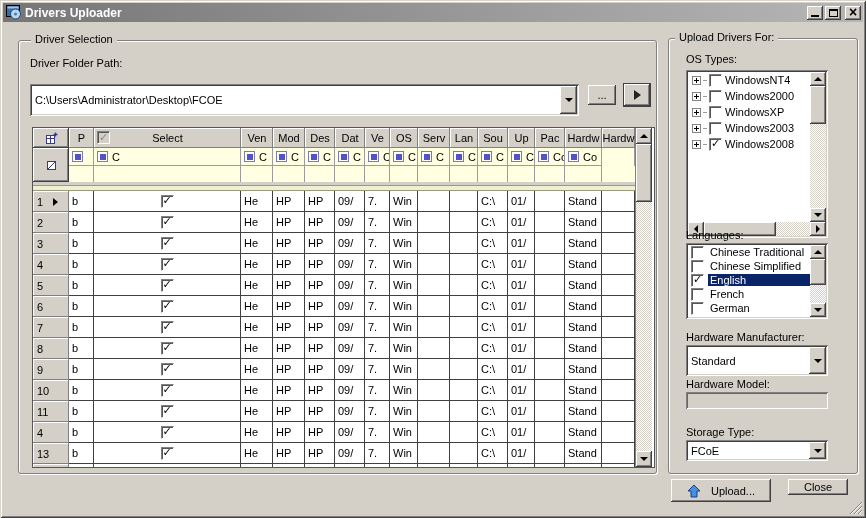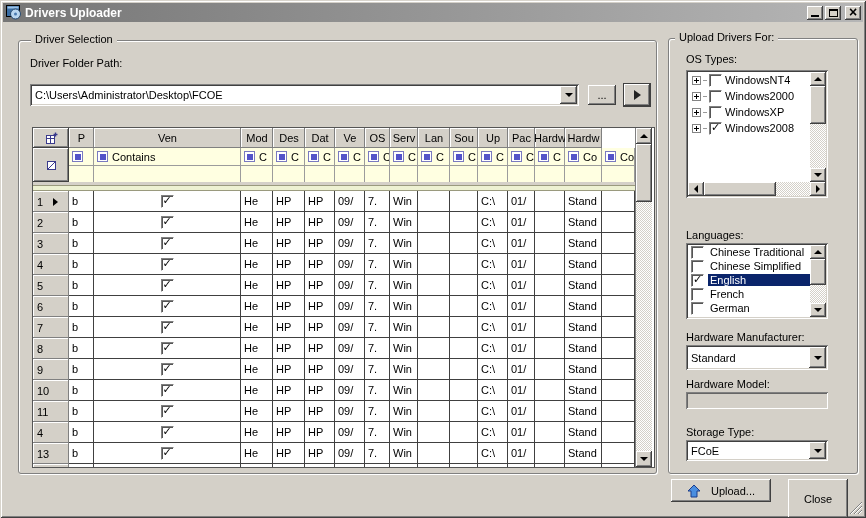--- a/index.html
+++ b/index.html
@@ -105,21 +105,21 @@
     <div class="capbtn" style="margin-left:4px">
         <span class="close-glyph"></span>
       </div>
   </div>
 
   <div class="gbox" style="left:18px;top:40px;width:637px;height:432px">
     <span class="legend">Driver Selection</span>
   </div>
   <div class="lbl" style="left:30px;top:57px">Driver Folder Path:</div>
 
-  <div class="combo sunken" style="left:30px;top:84px;width:549px;height:22px">
+  <div class="combo sunken" style="left:30px;top:84px;width:549px;height:32px">
     <div class="cval">C:\Users\Administrator\Desktop\FCOE</div>
     <div class="cbtn raised">
         <span class="tri-down"></span>
       </div>
   </div>
   <div class="btn raised" style="position:absolute;left:588px;top:85px;width:28px;height:20px">...</div>
   <div class="btn raised" style="position:absolute;left:624px;top:84px;width:26px;height:22px;outline:1px solid #404040">
     <span class="tri-right" style="border-left-width:7px;border-top-width:5px;border-bottom-width:5px;border-left-color:#222"></span>
   </div>
 
@@ -131,20 +131,24 @@
               <rect x="1.5" y="3.5" width="8" height="8" fill="#fff" stroke="#3a3a8c"></rect>
               <line x1="1.5" y1="6.5" x2="9.5" y2="6.5" stroke="#3a3a8c"></line>
               <line x1="5.5" y1="3.5" x2="5.5" y2="11.5" stroke="#3a3a8c"></line>
               <line x1="10.5" y1="0.5" x2="10.5" y2="4.5" stroke="#3a3a8c" stroke-width="1.4"></line>
               <line x1="8.5" y1="2.5" x2="12.5" y2="2.5" stroke="#3a3a8c" stroke-width="1.4"></line>
             </svg>
           </div>
           <div class="hcell">
             <span>P</span>
           </div>
+          <div class="hcell selh">
+            <span class="cb gray checked"></span>
+            <span>Select</span>
+          </div>
           <div class="hcell">
             <span>Ven</span>
           </div>
           <div class="hcell">
             <span>Mod</span>
           </div>
           <div class="hcell">
             <span>Des</span>
           </div>
           <div class="hcell">
@@ -183,24 +187,20 @@
             <svg width="13" height="13" viewBox="0 0 13 13">
               <rect x="2.5" y="2.5" width="8" height="8" fill="#fff" stroke="#3a3a8c"></rect>
               <line x1="2" y1="11" x2="11" y2="2" stroke="#3a3a8c"></line>
             </svg>
           </div>
           <div class="fcell">
             <span class="ficon"></span>
           </div>
           <div class="fcell">
             <span class="ficon"></span>
-            <span class="ftext">Contains</span>
-          </div>
-          <div class="fcell">
-            <span class="ficon"></span>
             <span class="ftext">C</span>
           </div>
           <div class="fcell">
             <span class="ficon"></span>
             <span class="ftext">C</span>
           </div>
           <div class="fcell">
             <span class="ficon"></span>
             <span class="ftext">C</span>
           </div>
@@ -580,21 +580,21 @@
           <span class="tri-down"></span>
         </div>
     </div>
   </div>
 
   <div class="gbox" style="left:668px;top:38px;width:188px;height:434px">
     <span class="legend" style="left:6px">Upload Drivers For:</span>
   </div>
 
   <div class="lbl" style="left:686px;top:53px">OS Types:</div>
-  <div class="lbox sunken" style="left:686px;top:70px;width:142px;height:128px">
+  <div class="lbox sunken" style="left:686px;top:70px;width:142px;height:168px">
     <div class="titems" id="os-list">
         <div class="titem">
           <span class="plusbox"></span>
           <span class="tdash"></span>
           <span class="cb"></span>
           <span class="tlabel">WindowsNT4</span>
         </div>
         <div class="titem">
           <span class="plusbox"></span>
           <span class="tdash"></span>
@@ -603,20 +603,26 @@
         </div>
         <div class="titem">
           <span class="plusbox"></span>
           <span class="tdash"></span>
           <span class="cb"></span>
           <span class="tlabel">WindowsXP</span>
         </div>
         <div class="titem">
           <span class="plusbox"></span>
           <span class="tdash"></span>
+          <span class="cb"></span>
+          <span class="tlabel">Windows2003</span>
+        </div>
+        <div class="titem">
+          <span class="plusbox"></span>
+          <span class="tdash"></span>
           <span class="cb checked"></span>
           <span class="tlabel">Windows2008</span>
         </div>
       </div>
     <div class="tvscroll">
       <div class="sbtn raised" style="height:14px">
           <span class="tri-up"></span>
         </div>
       <div class="sthumb raised" style="height:38px"></div>
       <div class="strack track"></div>
@@ -666,21 +672,21 @@
         </div>
       <div class="sthumb raised" style="height:26px"></div>
       <div class="strack track"></div>
       <div class="sbtn raised" style="height:14px">
           <span class="tri-down"></span>
         </div>
     </div>
   </div>
 
   <div class="lbl" style="left:686px;top:331px">Hardware Manufacturer:</div>
-  <div class="combo sunken" style="left:686px;top:345px;width:142px;height:25px">
+  <div class="combo sunken" style="left:686px;top:345px;width:142px;height:31px">
     <div class="cval">Standard</div>
     <div class="cbtn raised">
         <span class="tri-down"></span>
       </div>
   </div>
 
   <div class="lbl" style="left:686px;top:378px">Hardware Model:</div>
   <div class="dis-field" style="left:686px;top:392px;width:142px;height:17px"></div>
 
   <div class="lbl" style="left:686px;top:426px">Storage Type:</div>
@@ -690,21 +696,21 @@
         <span class="tri-down"></span>
       </div>
   </div>
 
   <div class="btn raised" style="position:absolute;left:671px;top:479px;width:100px;height:23px;gap:10px">
     <svg width="14" height="14" viewBox="0 0 14 14">
       <polygon points="7,1 13,7 10,7 10,13 4,13 4,7 1,7" fill="#4a8ee0" stroke="#1a3c8c"></polygon>
     </svg>
     <span>Upload...</span>
   </div>
-  <div class="btn raised" style="position:absolute;left:788px;top:479px;width:60px;height:39px">Close</div>
+  <div class="btn raised" style="position:absolute;left:788px;top:479px;width:60px;height:16px">Close</div>
 
   <svg class="grip" viewBox="0 0 13 13">
     <line x1="1" y1="13" x2="13" y2="1" stroke="#808080"></line>
       <line x1="2" y1="13" x2="13" y2="2" stroke="#fff"></line>
     <line x1="5" y1="13" x2="13" y2="5" stroke="#808080"></line>
       <line x1="6" y1="13" x2="13" y2="6" stroke="#fff"></line>
     <line x1="9" y1="13" x2="13" y2="9" stroke="#808080"></line>
       <line x1="10" y1="13" x2="13" y2="10" stroke="#fff"></line>
   </svg>
 </div>

